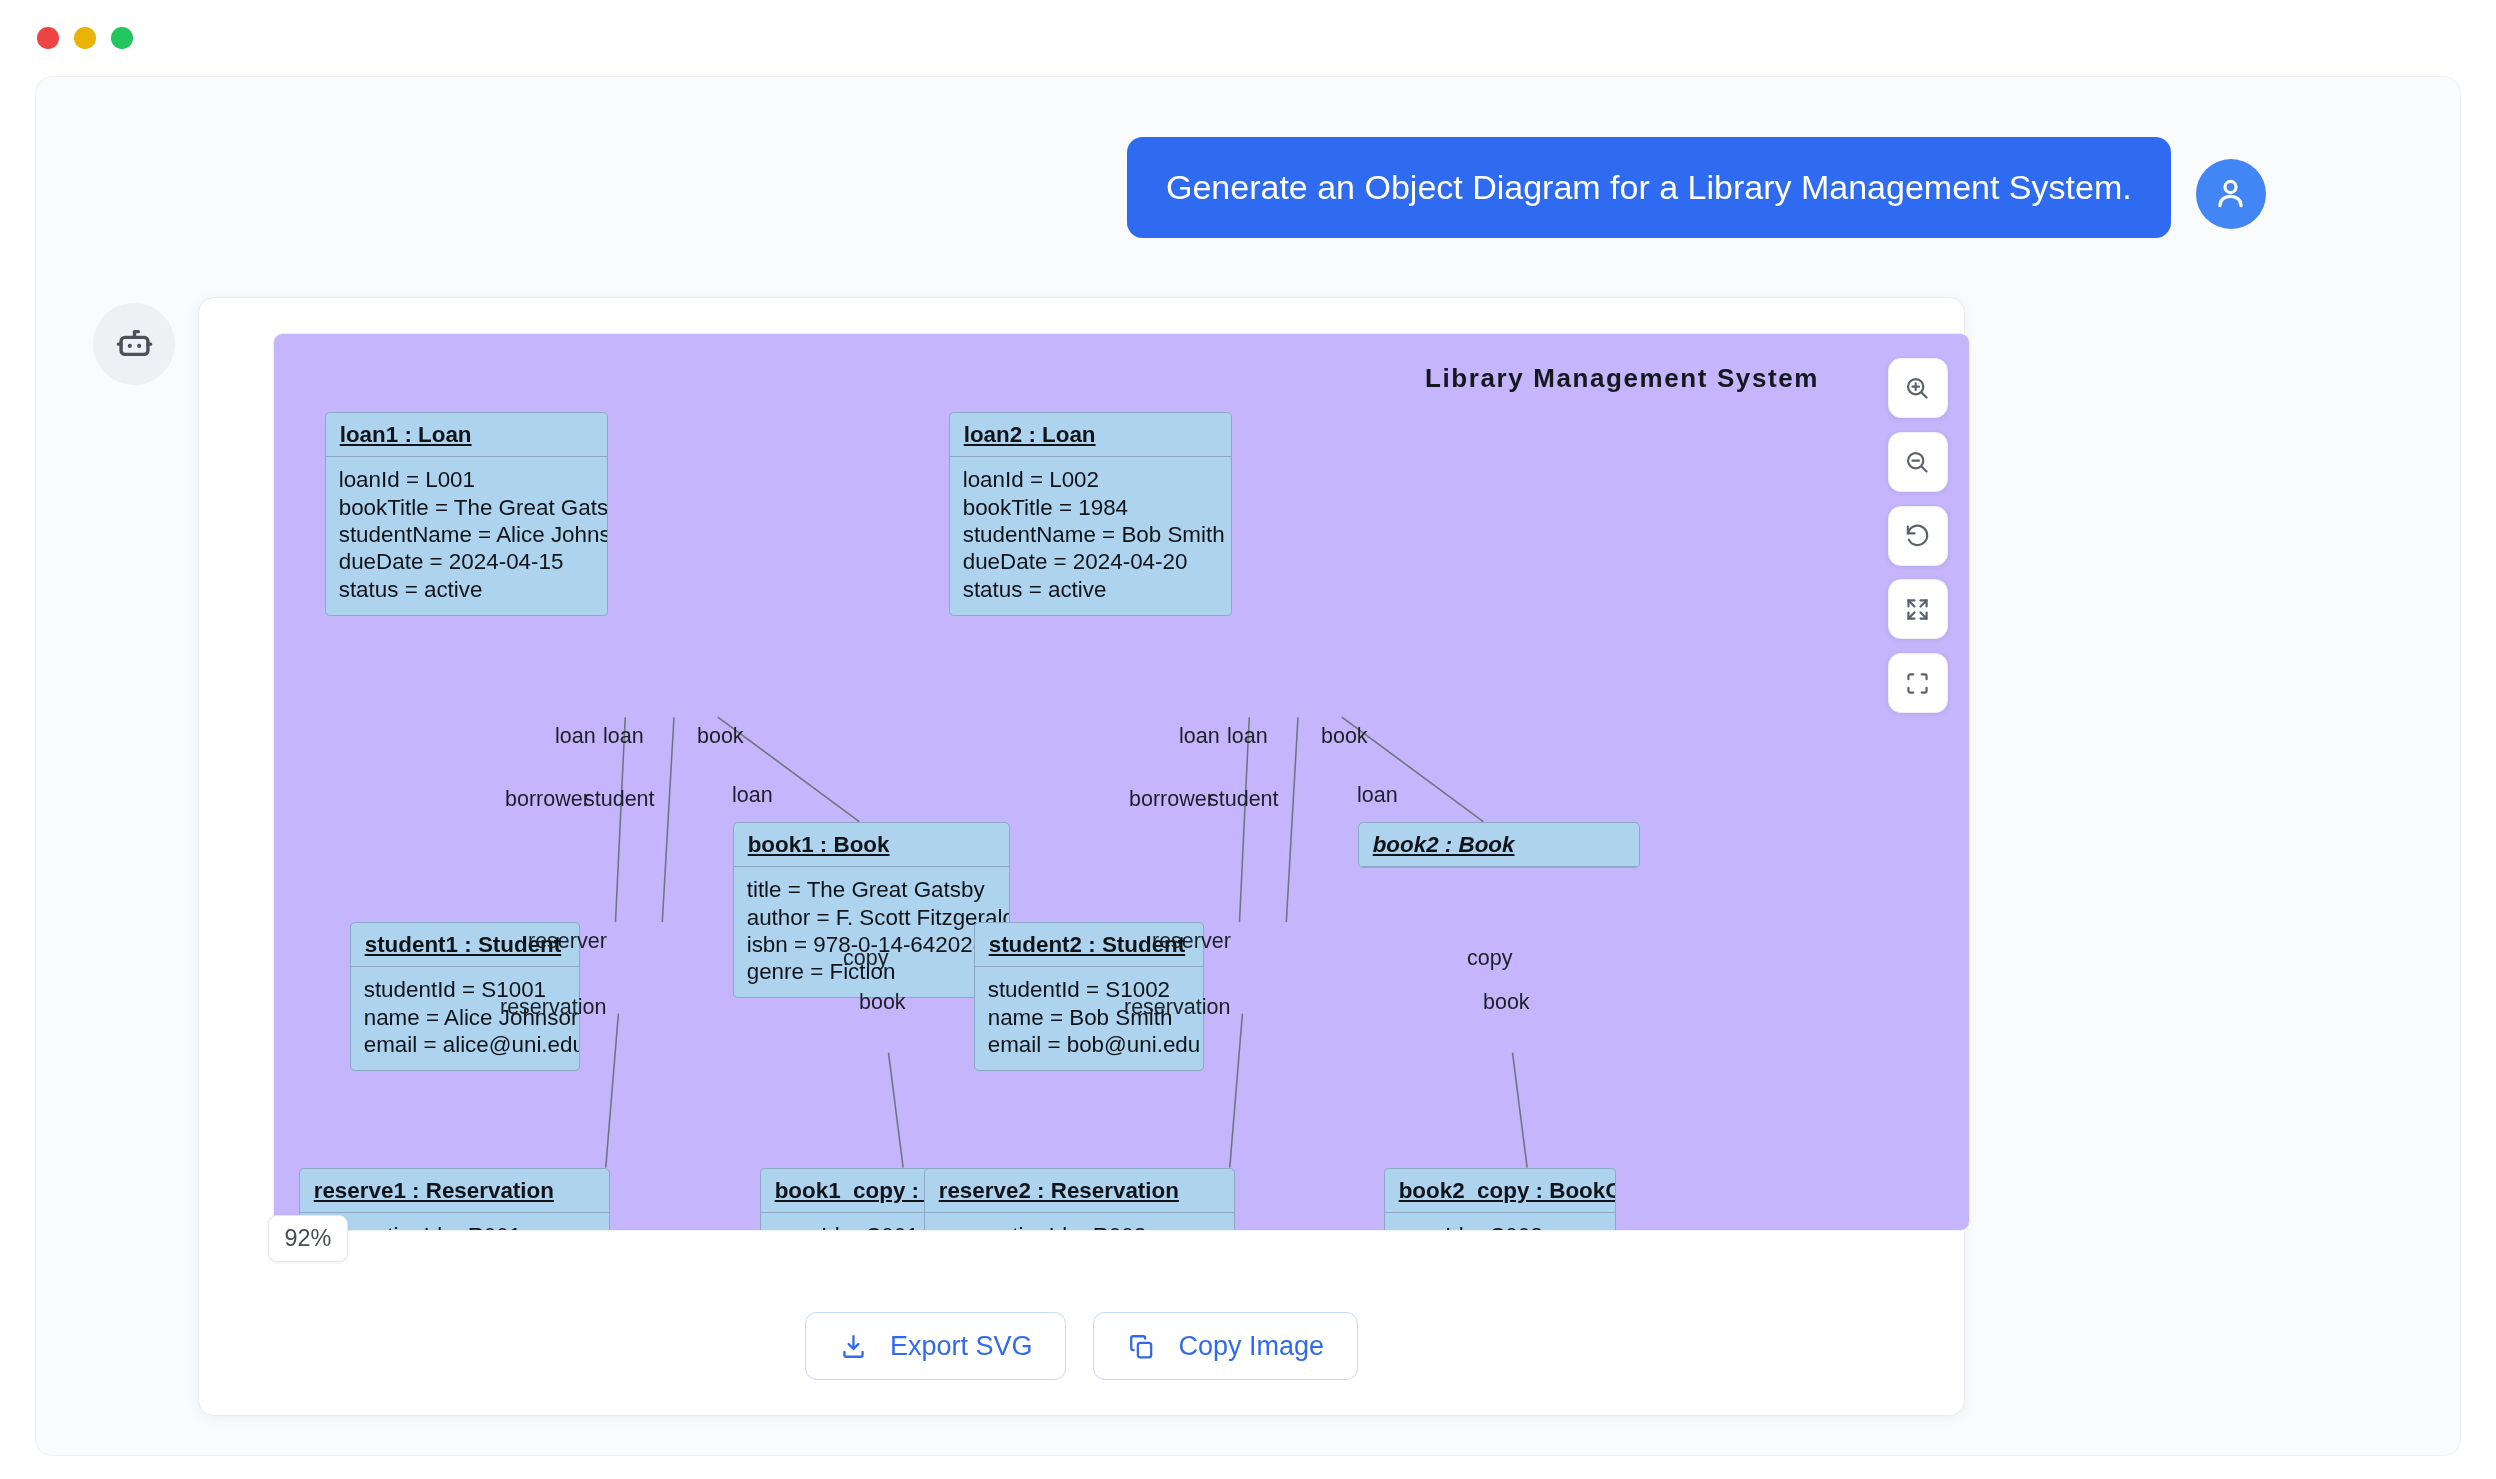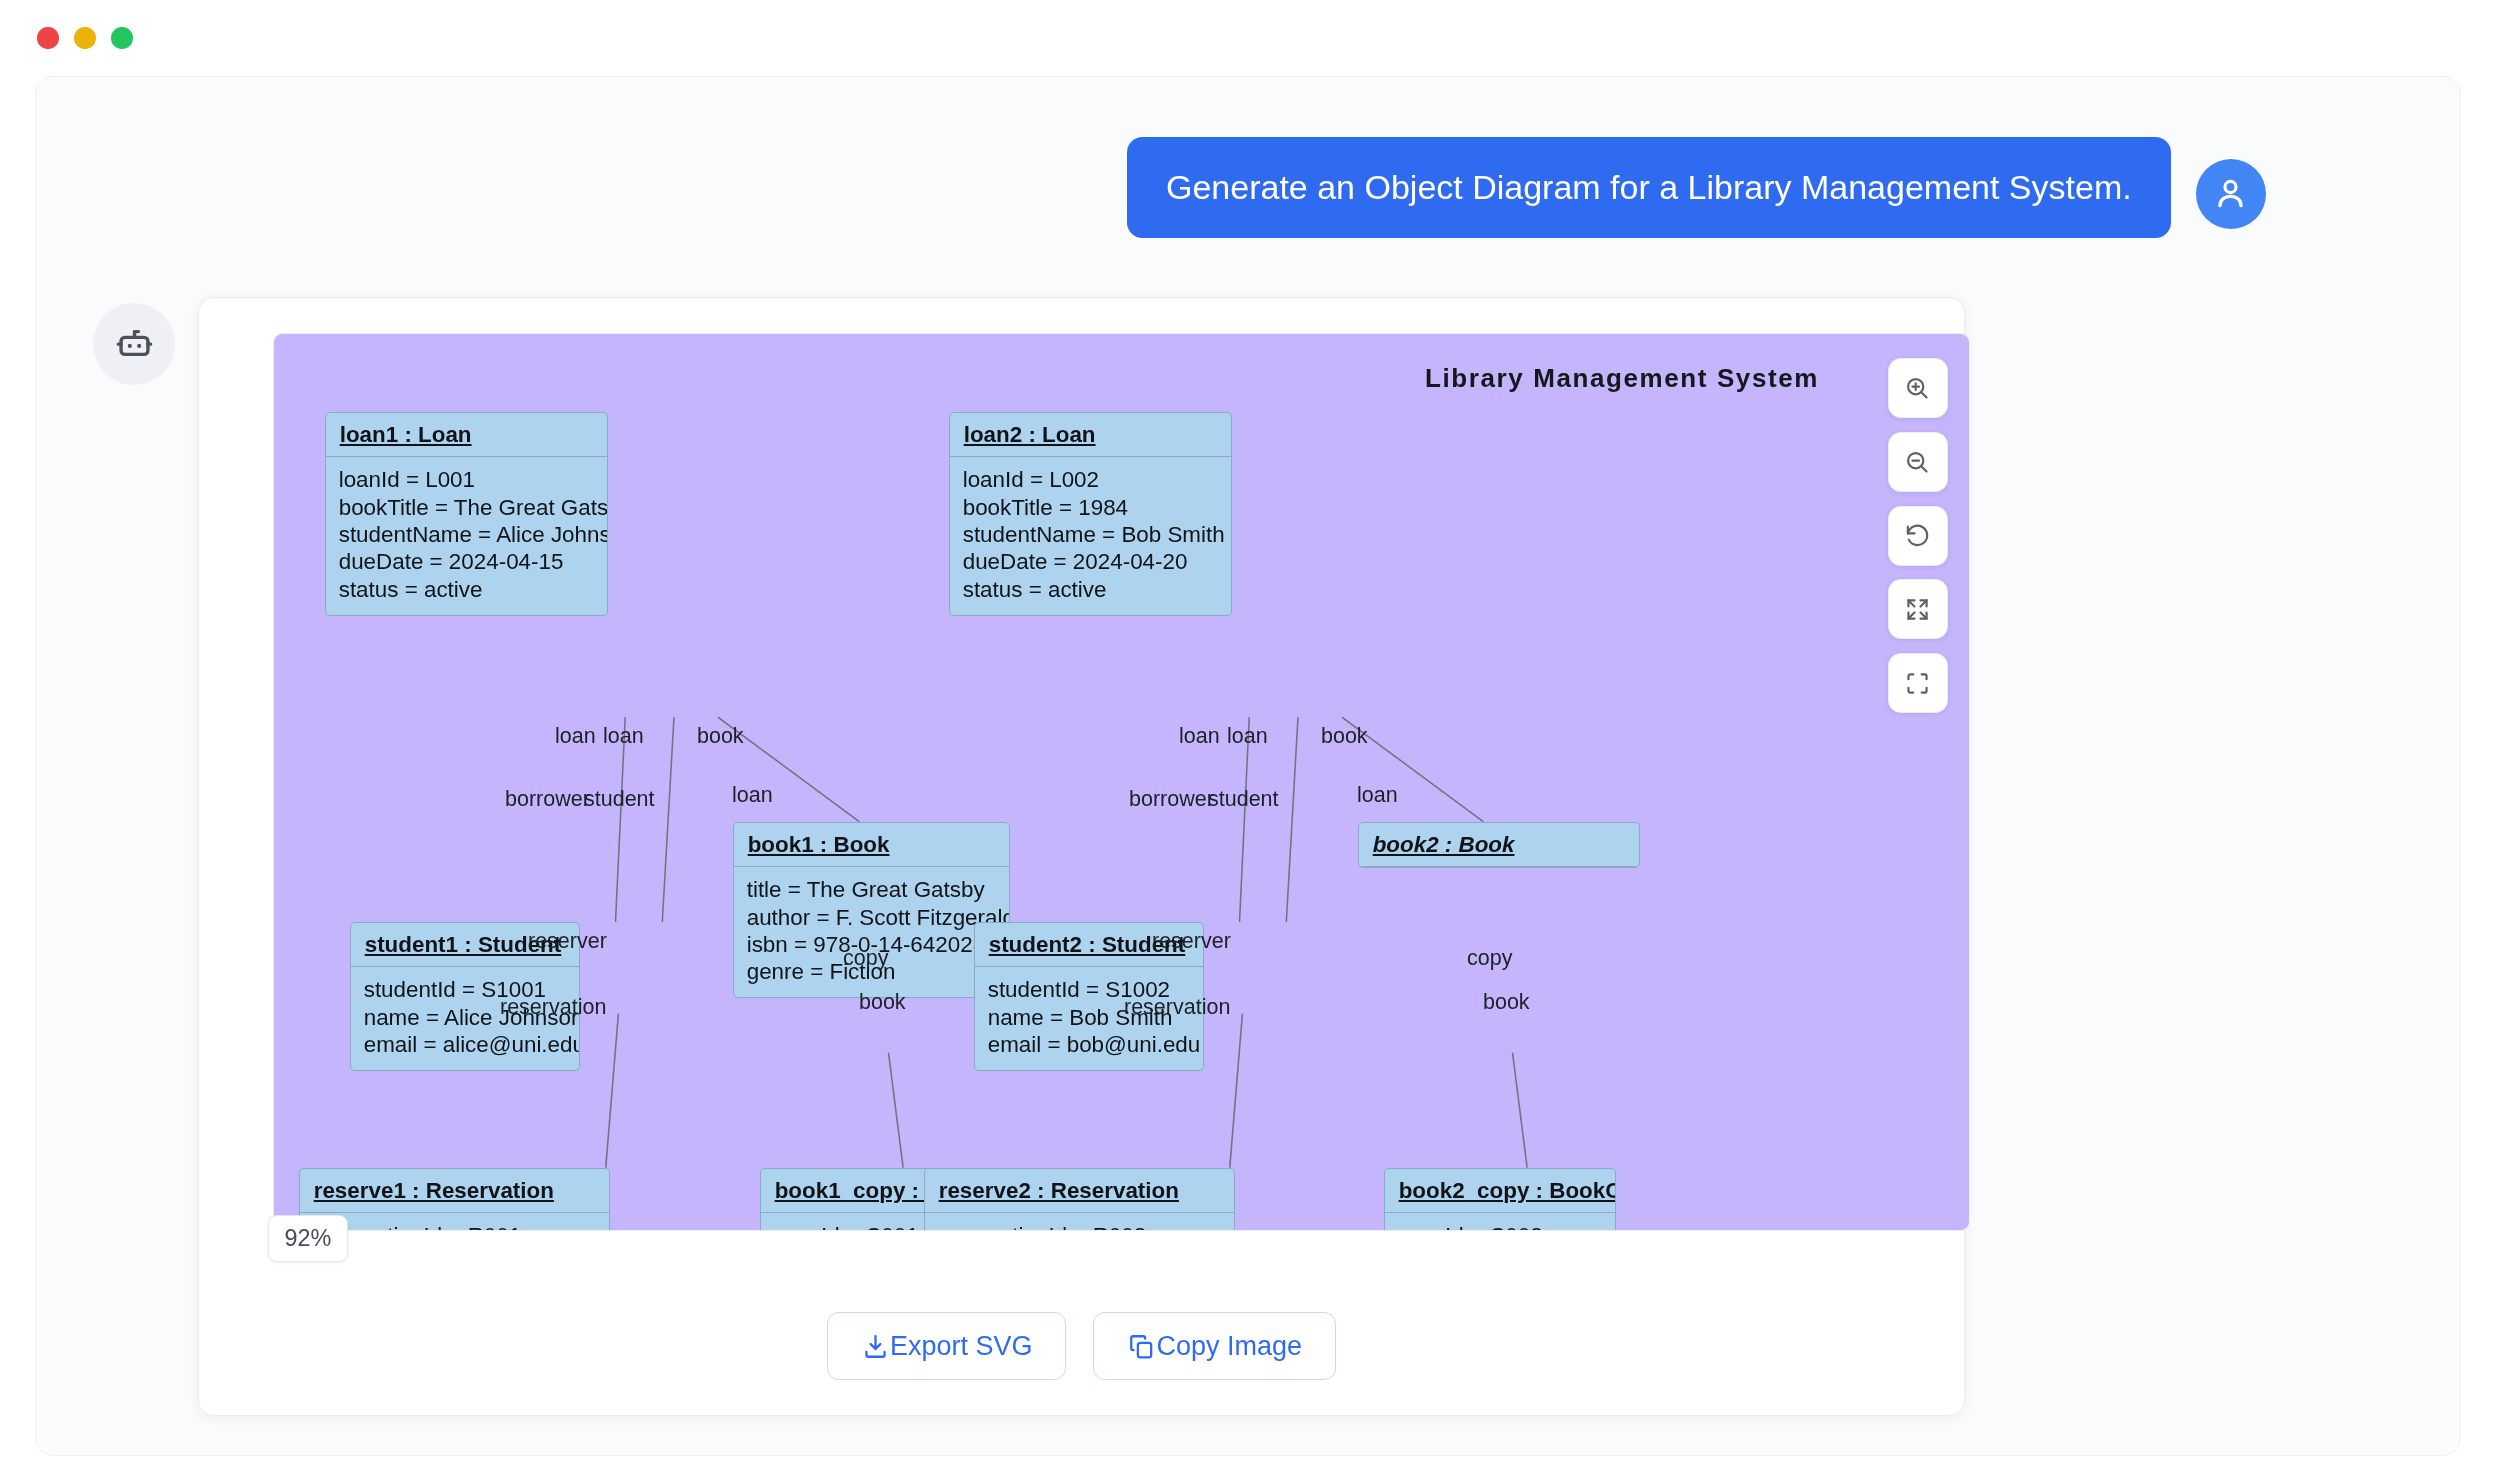--- a/index.html
+++ b/index.html
@@ -144,21 +144,21 @@
     box-shadow: 0 1px 3.9px rgba(30,35,50,0.07);
   }
 
   
   .actions {
     position: absolute; left: 198px; top: 1312px;
     width: 1767px;
     display: flex; justify-content: center; gap: 27px;
   }
   .action-btn {
-    display: flex; align-items: center; gap: 0;
+    display: flex; align-items: center; gap: 22px;
     background: #ffffff;
     border: 1.5px solid #c5d9f7;
     border-radius: 11.7px;
     padding: 17.6px 33px;
     color: #2f6bf0;
     font-size: 27px;
     cursor: pointer;
     white-space: nowrap;
   }
   svg { display: block; }

